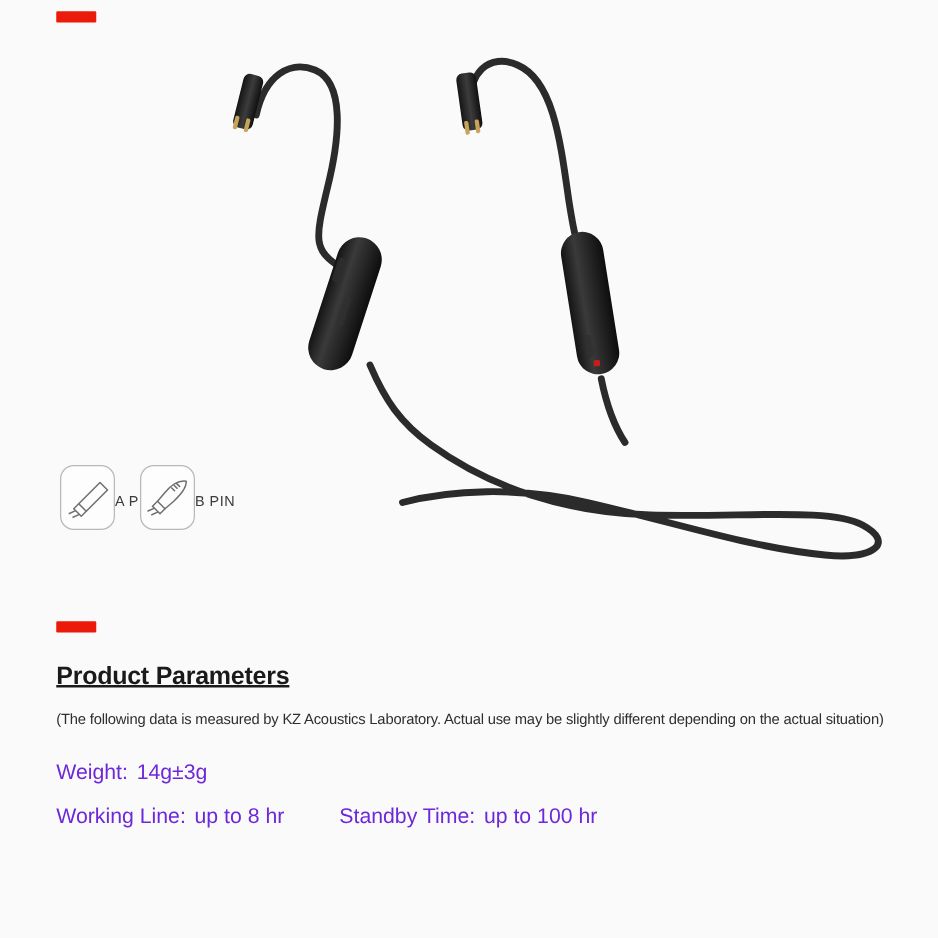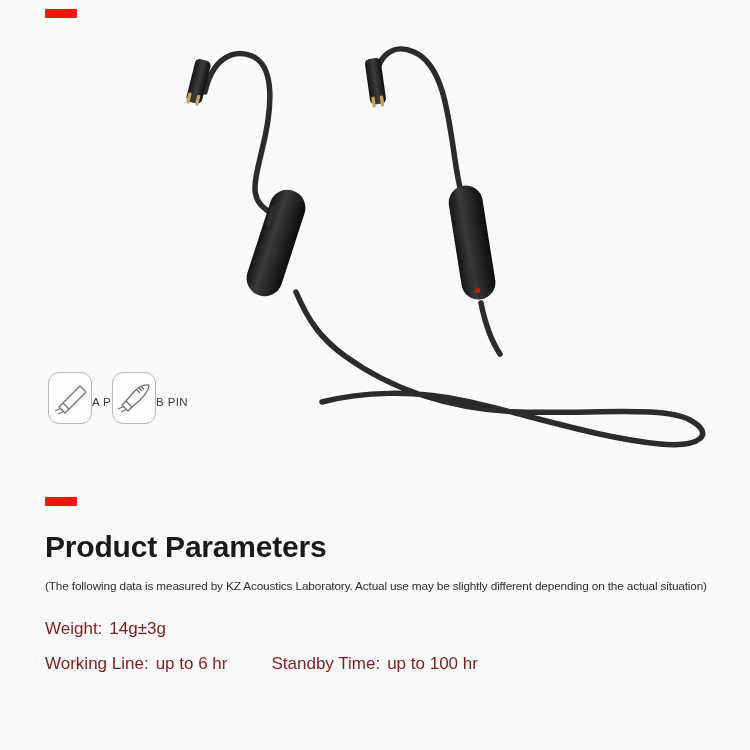--- a/index.html
+++ b/index.html
@@ -87,40 +87,41 @@
   }
 
   
   .params {
     position: absolute;
     left: 45px;
     top: 530px;
     width: 690px;
   }
   .params-title {
-    font-size: 30px;
+    font-size: 20px;
     font-weight: bold;
     color: #1a1a1a;
     letter-spacing: -0.2px;
     line-height: 1.1;
     margin: 0;
+    text-decoration: underline;
   }
   .params-note {
     margin-top: 16px;
     font-size: 11.8px;
     color: #2e2e2e;
     letter-spacing: -0.15px;
     white-space: nowrap;
   }
   .spec-list {
     margin-top: 26px;
   }
   .spec-row {
     font-size: 17px;
-    color: #7f1d1d;
+    color: #6d28d9;
     margin-bottom: 15px;
     white-space: nowrap;
     display: flex;
     align-items: baseline;
   }
   .spec-cell { display: inline-flex; align-items: baseline; }
   .spec-key { margin-right: 7px; }
   .spec-val { }
   .gap-a { width: 48px; }
   .gap-b { width: 44px; }
@@ -234,21 +235,21 @@
           <span class="spec-key">Weight:</span>
           <span class="spec-val">14g±3g</span>
         </span>
         <span class="gap-a"></span>
         <span class="gap-a"></span>
       </div>
 
       <div class="spec-row">
         <span class="spec-cell">
           <span class="spec-key">Working Line:</span>
-          <span class="spec-val">up to 6 hr</span>
+          <span class="spec-val">up to 8 hr</span>
         </span>
         <span class="gap-b"></span>
         <span class="spec-cell">
           <span class="spec-key">Standby Time:</span>
           <span class="spec-val">up to 100 hr</span>
         </span>
       </div>
 
 
     </div>

